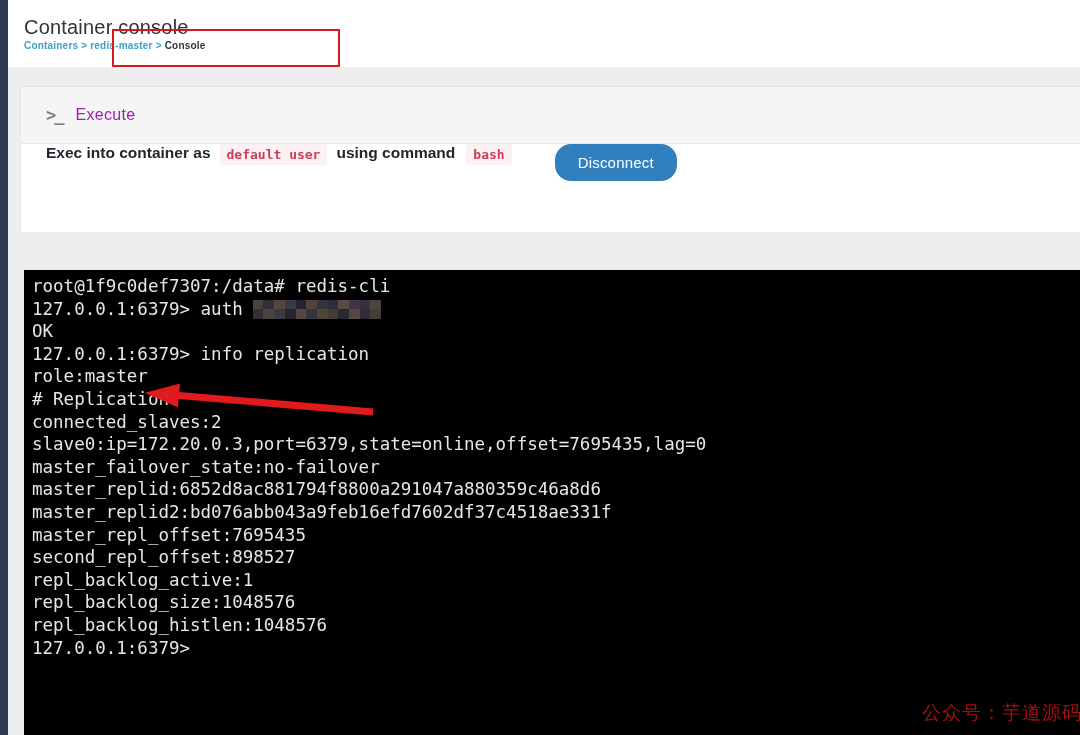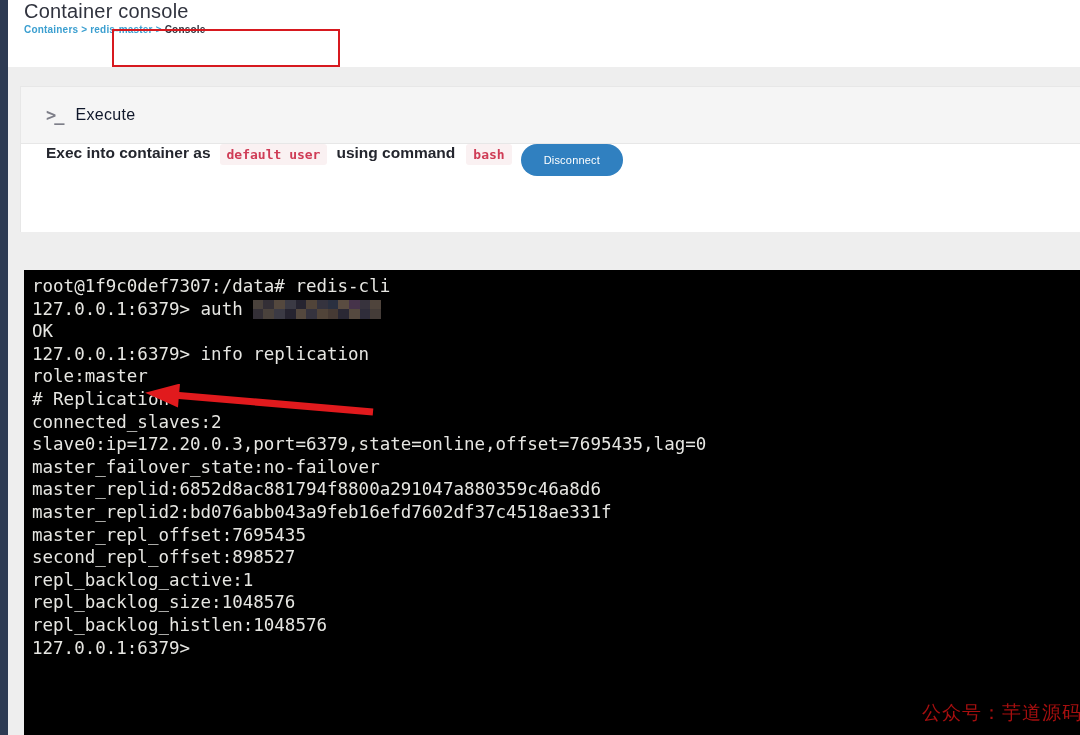--- a/index.html
+++ b/index.html
@@ -5,50 +5,50 @@
   html,body{margin:0;padding:0;}
   body{
     width:1080px;height:735px;position:relative;overflow:hidden;
     background:#ffffff;font-family:"Liberation Sans",sans-serif;
     -webkit-font-smoothing:antialiased;
   }
   
   .leftbar{position:absolute;left:0;top:0;width:8px;height:735px;background:#2d3a52;}
   
   .page-header{position:absolute;left:8px;top:0;width:1072px;height:67px;background:#fff;}
-  .page-title{margin:0 0 1px 16px;font-size:20px;font-weight:500;color:#30333e;letter-spacing:.2px;}
+  .page-title{margin:16px 0 1px 16px;font-size:20px;font-weight:500;color:#30333e;letter-spacing:.2px;}
   .breadcrumb{margin-left:16px;font-size:10px;font-weight:700;letter-spacing:.2px;}
   .crumb-link{color:#3b9fd0;text-decoration:none;cursor:pointer;}
   .crumb-sep{color:#3b9fd0;font-weight:700;}
   .crumb-current{color:#30333e;text-decoration:none;cursor:default;}
   
   .content-bg{position:absolute;left:8px;top:67px;width:1072px;height:668px;background:#eeeeee;}
   
   .exec-panel-header{
     position:absolute;left:20px;top:86px;width:1060px;height:58px;box-sizing:border-box;
     background:#f5f5f5;border:1px solid #e7e7e7;border-right:none;
     display:flex;align-items:center;padding-left:25px;gap:13px;
   }
   .exec-icon{font-family:"DejaVu Sans Mono",monospace;font-size:17px;font-weight:700;
     color:#7d7e88;letter-spacing:-2px;}
-  .exec-title{font-size:16px;color:#0f172a;letter-spacing:.3px;}
+  .exec-title{font-size:16px;color:#a21caf;letter-spacing:.3px;}
   .exec-panel-body{
     position:absolute;left:20px;top:144px;width:1060px;height:88px;box-sizing:border-box;
     background:#ffffff;border-left:1px solid #e7e7e7;
     display:flex;align-items:flex-start;padding-left:25px;
   }
   .exec-text{font-size:15.5px;font-weight:700;color:#24262e;}
   .code-chip{
     font-family:"DejaVu Sans Mono",monospace;font-size:13px;font-weight:700;color:#cf3c56;
     background:#faf1f2;border-radius:3px;padding:3px 7px;margin:0 9px;
   }
   .mid-text{margin-right:2px;}
   .disconnect-btn{
-    background:#3080c0;color:#fff;border:none;border-radius:16px;
-    font-family:"Liberation Sans",sans-serif;font-size:11px;font-weight:500;
+    margin-left:34px;background:#3080c0;color:#fff;border:none;border-radius:16px;
+    font-family:"Liberation Sans",sans-serif;font-size:15px;font-weight:500;
     padding:10px 23px;cursor:pointer;letter-spacing:.2px;
   }
   
   .terminal{
     position:absolute;left:24px;top:270px;width:1068px;height:465px;box-sizing:border-box;
     background:#000;padding:5px 0 0 8px;
     font-family:"DejaVu Sans Mono",monospace;font-size:17.5px;line-height:22.6px;
     color:#e6e6e2;
   }
   .term-line{white-space:pre;height:22.6px;}

